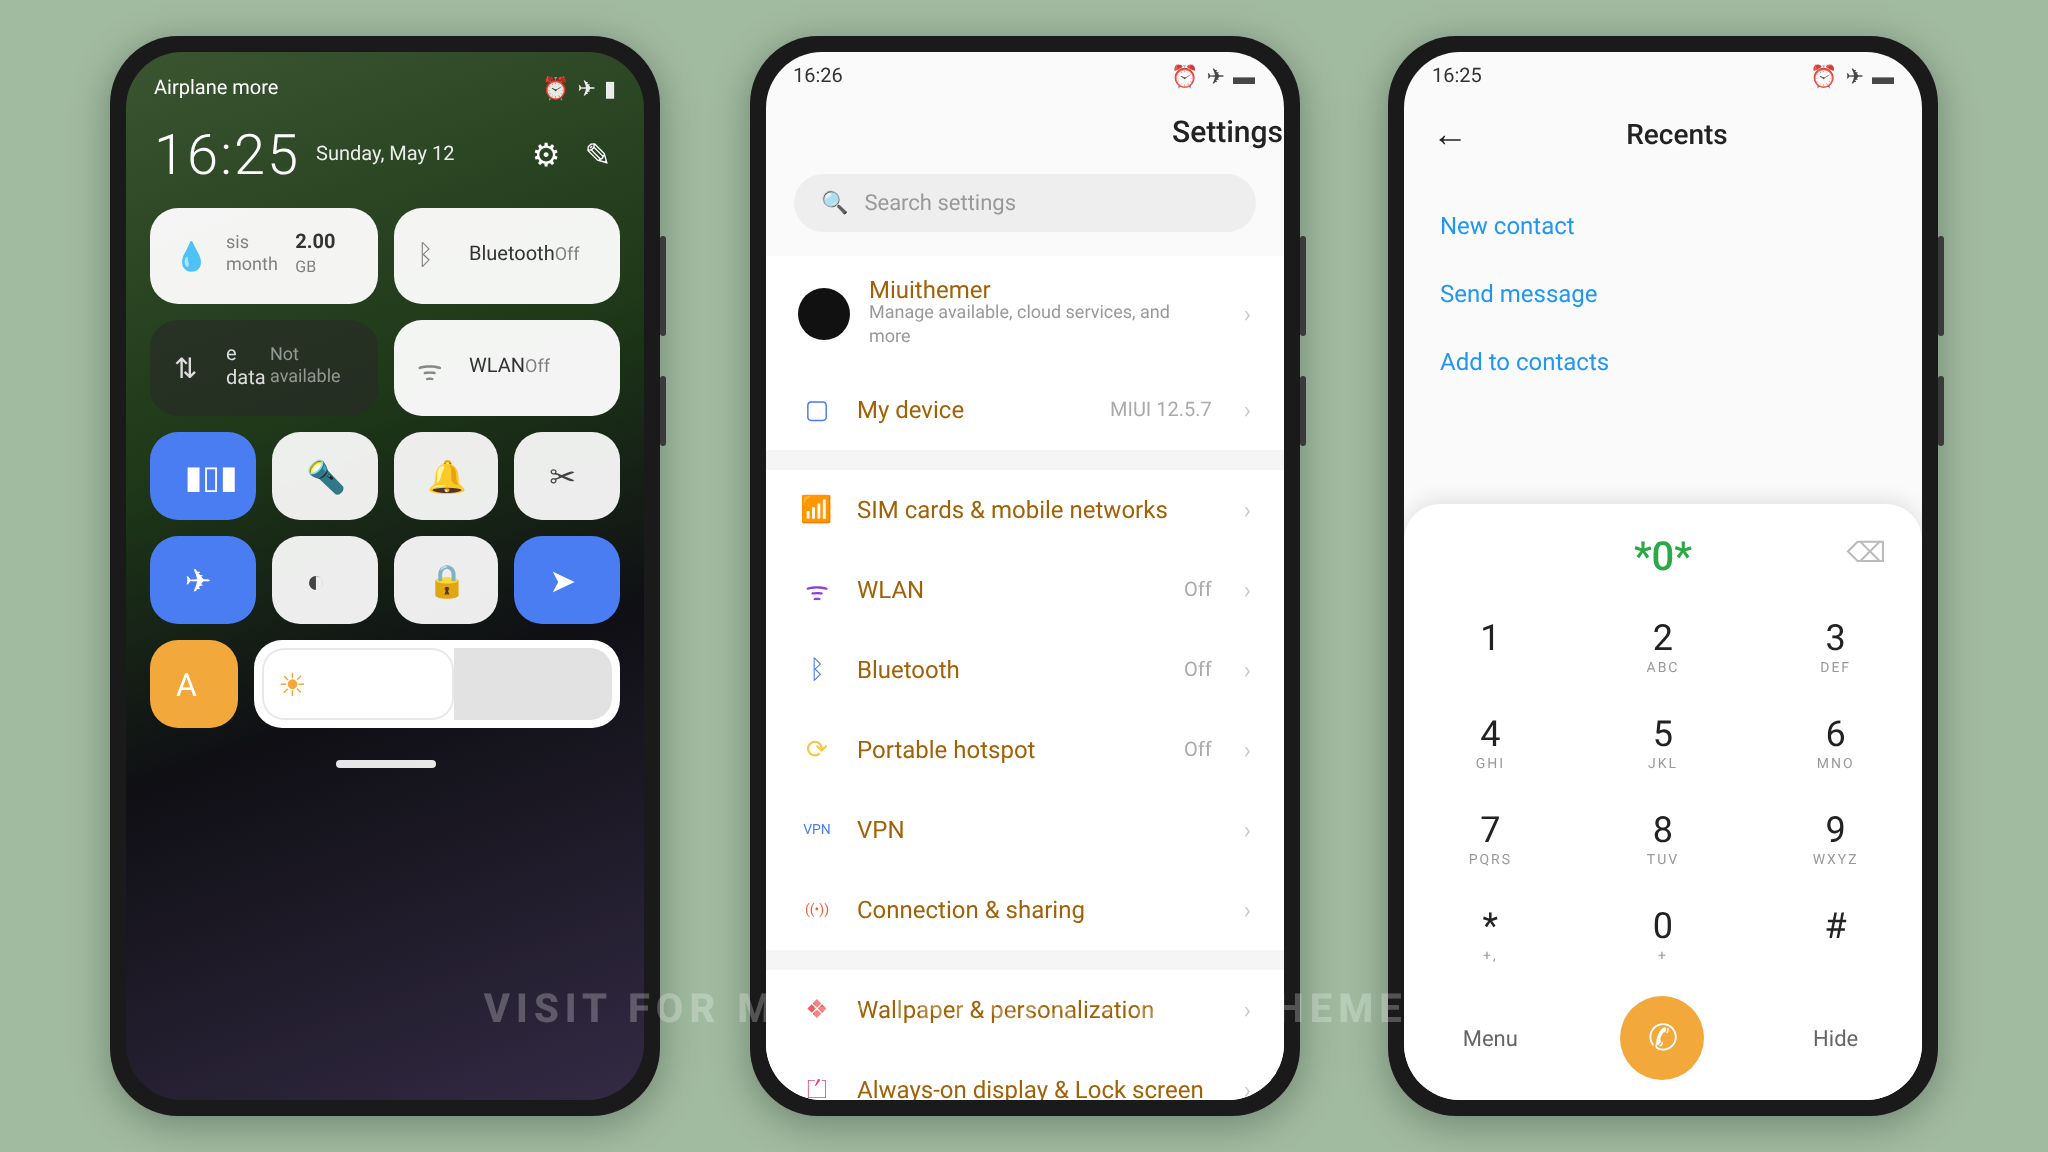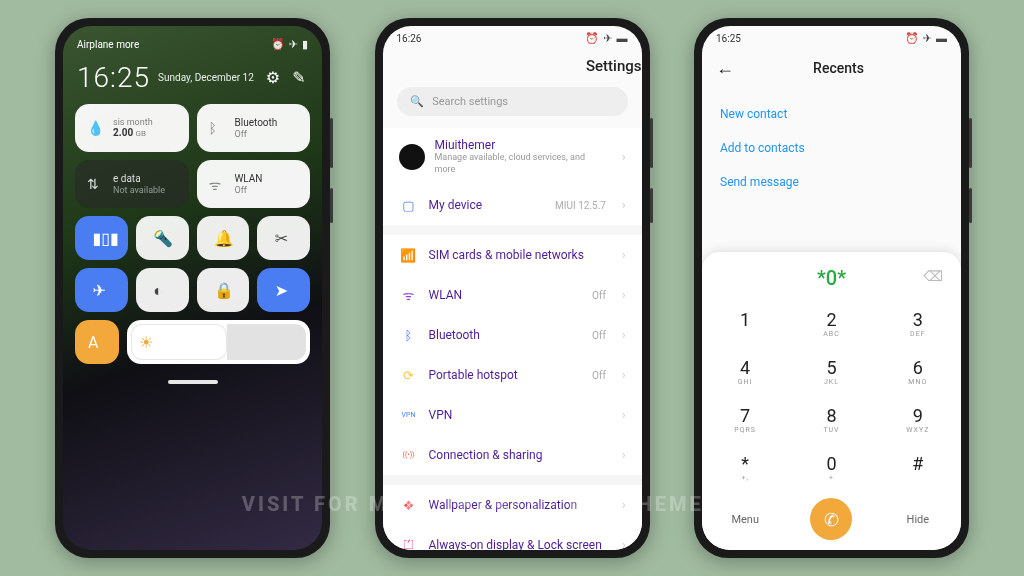--- a/index.html
+++ b/index.html
@@ -41,41 +41,41 @@
   .p1 .status-left { font-size:10px; }
   .status-right { display:flex; gap:4px; align-items:center; opacity:0.9; }
   .status-right span { font-size:11px; }
   .cc-head { display:flex; align-items:center; gap:8px; padding:6px 14px 10px; }
   .cc-time { font-size:28px; font-weight:300; letter-spacing:1px; }
   .cc-date { font-size:10px; opacity:0.9; flex:1; }
   .cc-icon { width:18px;height:18px;display:flex;align-items:center;justify-content:center; cursor:pointer; }
   .tiles { display:grid; grid-template-columns:1fr 1fr; gap:8px; padding:0 12px; }
   .tile { background:rgba(255,255,255,0.95); color:#333; border-radius:14px; padding:10px 12px; display:flex; gap:8px; align-items:center; cursor:pointer; min-height:48px;}
   .tile.dark { background:rgba(40,40,40,0.6); color:#ddd; }
-  .tile-text { display:flex; flex-direction:column; font-size:10px; line-height:1.2; }
+  .tile-text { display:flex; font-size:10px; line-height:1.2;align-items:center; }
   .tile-text .sub { font-size:9px; opacity:0.6; }
   .tile-ic { width:18px; font-size:14px; flex-shrink:0; }
   .toggles { display:grid; grid-template-columns:repeat(4,1fr); gap:8px; padding:8px 12px 0; }
   .toggle { background:rgba(255,255,255,0.92); border-radius:14px; height:44px; display:flex; align-items:center; justify-content:center; cursor:pointer; color:#444; }
   .toggle.on { background:#4b7df2; color:#fff; }
   .toggle.orange { background:#f2a83a; color:#fff; }
   .toggle svg, .toggle span.gly { width:18px; height:18px; }
   .slider-row { display:grid; grid-template-columns:44px 1fr; gap:8px; padding:8px 12px; }
   .slider { background:#fff; border-radius:14px; height:44px; display:flex; align-items:center; padding:0 4px; }
   .slider-fill { background:#fff; border-radius:11px; height:36px; width:55%; box-shadow: inset 0 0 0 1px #e8e8e8; display:flex;align-items:center;padding-left:8px;}
   .slider-track { background:#e2e2e2; flex:1; height:36px; border-radius:0 11px 11px 0;}
   .handle-bar { width:50px;height:4px;background:rgba(255,255,255,0.9);border-radius:3px;margin:8px auto 0;}
   
   .p2 .screen, .p3 .screen { background:#fafafa; color:#222; }
   .p2 .statusbar, .p3 .statusbar { color:#333; font-size:10px; padding:6px 14px 4px;}
   .settings-title { text-align:right; font-size:15px; font-weight:500; padding:8px 0 12px; }
   .search-pill { margin:0 14px 12px; background:#eee; border-radius:20px; padding:8px 14px; display:flex; gap:8px; align-items:center; color:#999; font-size:11px; cursor:text;}
   .s-row { display:flex; align-items:center; gap:10px; padding:10px 16px; cursor:pointer; }
   .s-icon { width:20px;height:20px;display:flex;align-items:center;justify-content:center;font-size:13px;flex-shrink:0;}
-  .s-label { font-size:12px; color:#4c1d95; flex:1;}
+  .s-label { font-size:12px; color:#a16207; flex:1;}
   .s-sub { font-size:9px; color:#999; line-height:1.3;}
   .s-trail { font-size:10px; color:#aaa; }
   .s-chev { color:#ccc; font-size:12px; margin-left:6px;}
   .s-group { background:#fff; }
   .s-div { height:10px; background:#f5f5f5; }
   .avatar { width:26px;height:26px;border-radius:50%;background:#111;flex-shrink:0;}
   
   .p3-head { display:flex; align-items:center; padding:8px 14px; gap:14px; }
   .p3-back { font-size:18px; cursor:pointer; }
   .p3-title { flex:1; text-align:center; font-size:14px; font-weight:500; margin-right:18px; }
@@ -102,21 +102,21 @@
     <div class="statusbar">
       <span class="status-left">Airplane more</span>
       <div class="status-right">
           <span>⏰</span>
           <span>✈</span>
           <span>▮</span>
         </div>
     </div>
     <div class="cc-head">
       <span class="cc-time">16:25</span>
-      <span class="cc-date">Sunday, December 12</span>
+      <span class="cc-date">Sunday, May 12</span>
       <span class="cc-icon">⚙</span>
       <span class="cc-icon">✎</span>
     </div>
     <div class="tiles">
       <div class="tile">
         <span class="tile-ic" style="color:#4b7df2">💧</span>
         <div class="tile-text">
             <span class="sub">sis month</span>
             <span><b>2.00</b> <span style="font-size:8px;opacity:.6">GB</span></span>
           </div>
@@ -283,22 +283,22 @@
           <span>✈</span>
           <span>▬</span>
         </div>
     </div>
     <div class="p3-head">
       <span class="p3-back">←</span>
       <span class="p3-title">Recents</span>
     </div>
     <div class="link-list" id="links">
         <div class="link-item">New contact</div>
+        <div class="link-item">Send message</div>
         <div class="link-item">Add to contacts</div>
-        <div class="link-item">Send message</div>
       </div>
     <div class="dialpad-wrap">
       <div class="dial-display">
         <span>*0*</span>
         <span class="dial-del">⌫</span>
       </div>
       <div class="dialpad" id="dialpad">
           <div class="key">
             <div class="key-main">1</div>
             <div class="key-sub"></div>

